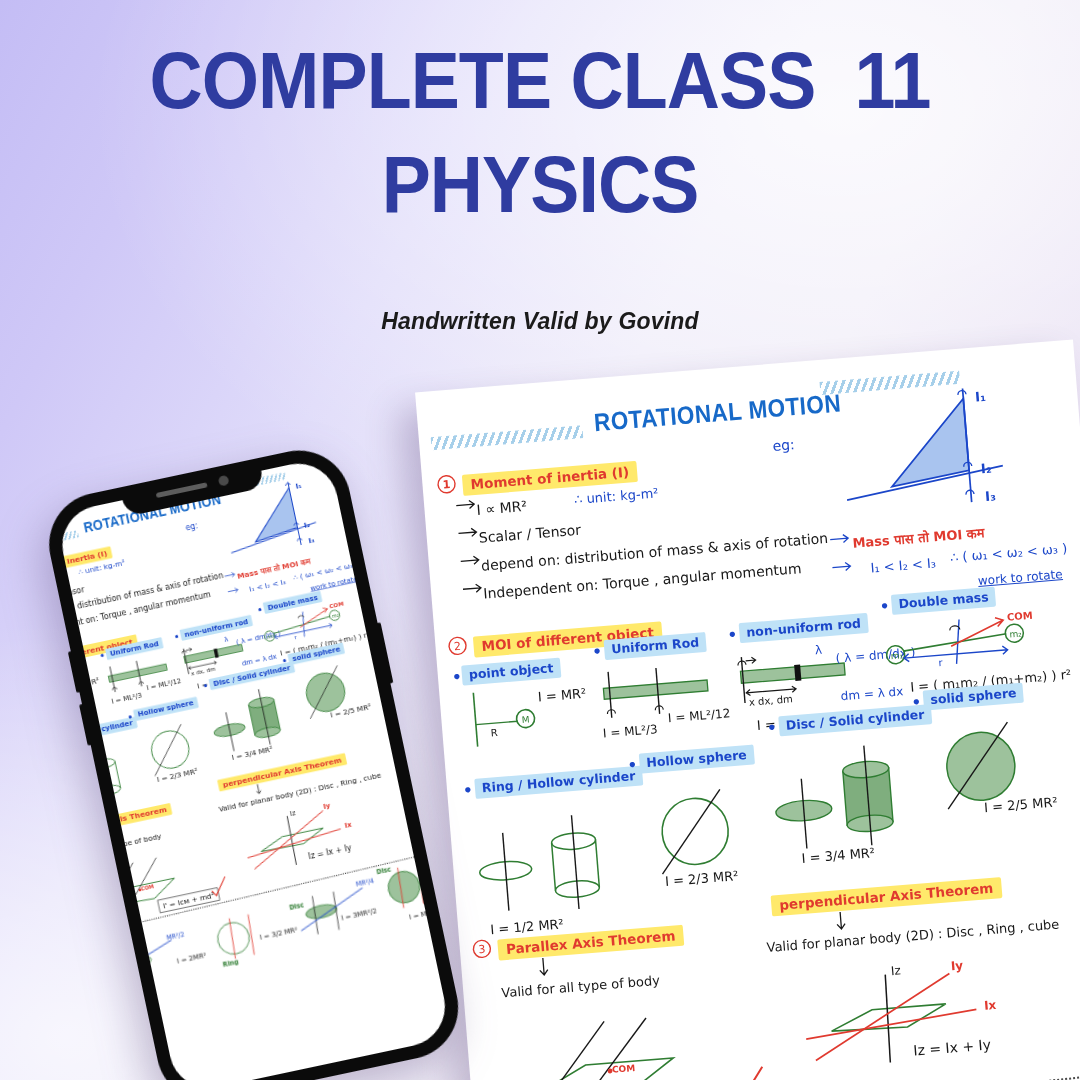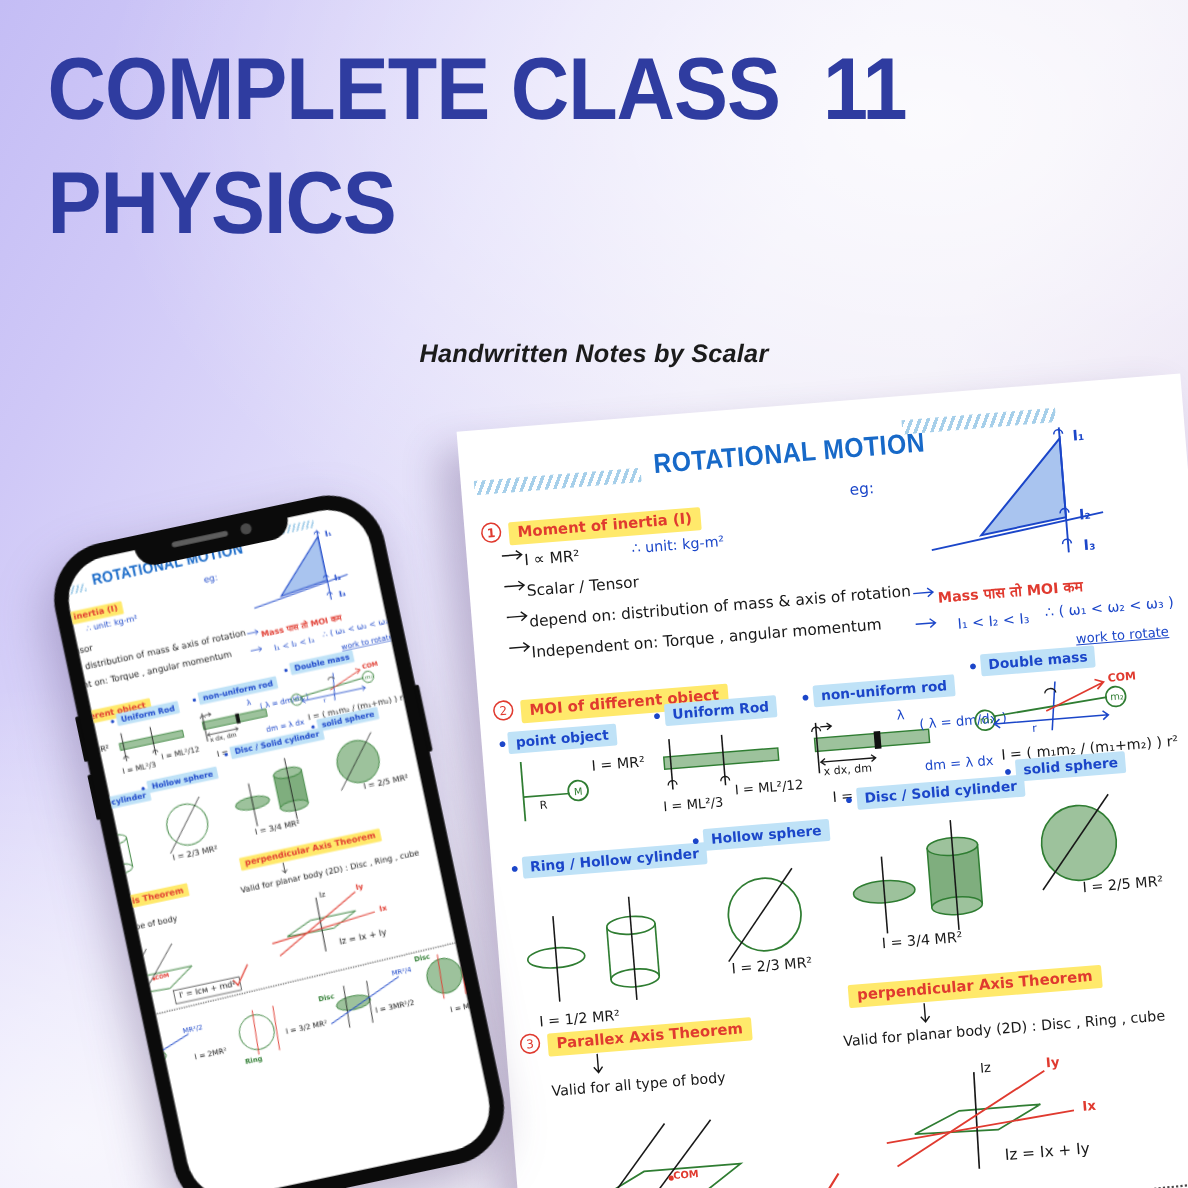--- a/index.html
+++ b/index.html
@@ -26,21 +26,21 @@
   }
   #bg-wash {
     position: absolute; inset: 0;
     background:
       radial-gradient(120% 80% at 78% 10%, rgba(255,255,255,.78) 0%, rgba(255,255,255,0) 58%),
       radial-gradient(90% 70% at 6% 96%, rgba(255,255,255,.72) 0%, rgba(255,255,255,0) 55%),
       radial-gradient(75% 60% at 100% 78%, rgba(226,183,232,.55) 0%, rgba(226,183,232,0) 62%);
   }
 
   
-  #heading { position: absolute; left: 0; right: 0; top: 36px; }
+  #heading { position: absolute; left: 0; right: 0; top: 36px; text-align: center; }
   .title-line {
     color: #2f3ca0;
     font-weight: 800;
     font-size: 80px;
     line-height: 1.12;
     letter-spacing: -1px;
     font-stretch: condensed;
     transform: scaleX(.92);
     white-space: pre;
   }
@@ -174,21 +174,21 @@
 </head>
 <body>
 
 <div id="bg"></div>
 <div id="bg-wash"></div>
 
 <div id="heading">
   <div class="title-line l1">COMPLETE CLASS  11</div>
   <div class="title-line l2">PHYSICS</div>
 </div>
-<div id="subtitle">Handwritten Notes by Scalar</div>
+<div id="subtitle">Handwritten Valid by Govind</div>
 
 <div id="page" class="sheet">
   <div class="sheet-inner">
 
     <div class="stripe-bar" style="left:12px; top:46px; width:152px;"></div>
     <div class="doc-title" style="left:176px; top:30px;">ROTATIONAL MOTION</div>
     <div class="stripe-bar" style="left:404px; top:22px; width:140px;"></div>
 
     <div class="hw red bold f14" style="left:14px; top:84px;">
       <svg width="20" height="20" viewBox="0 0 20 20">

